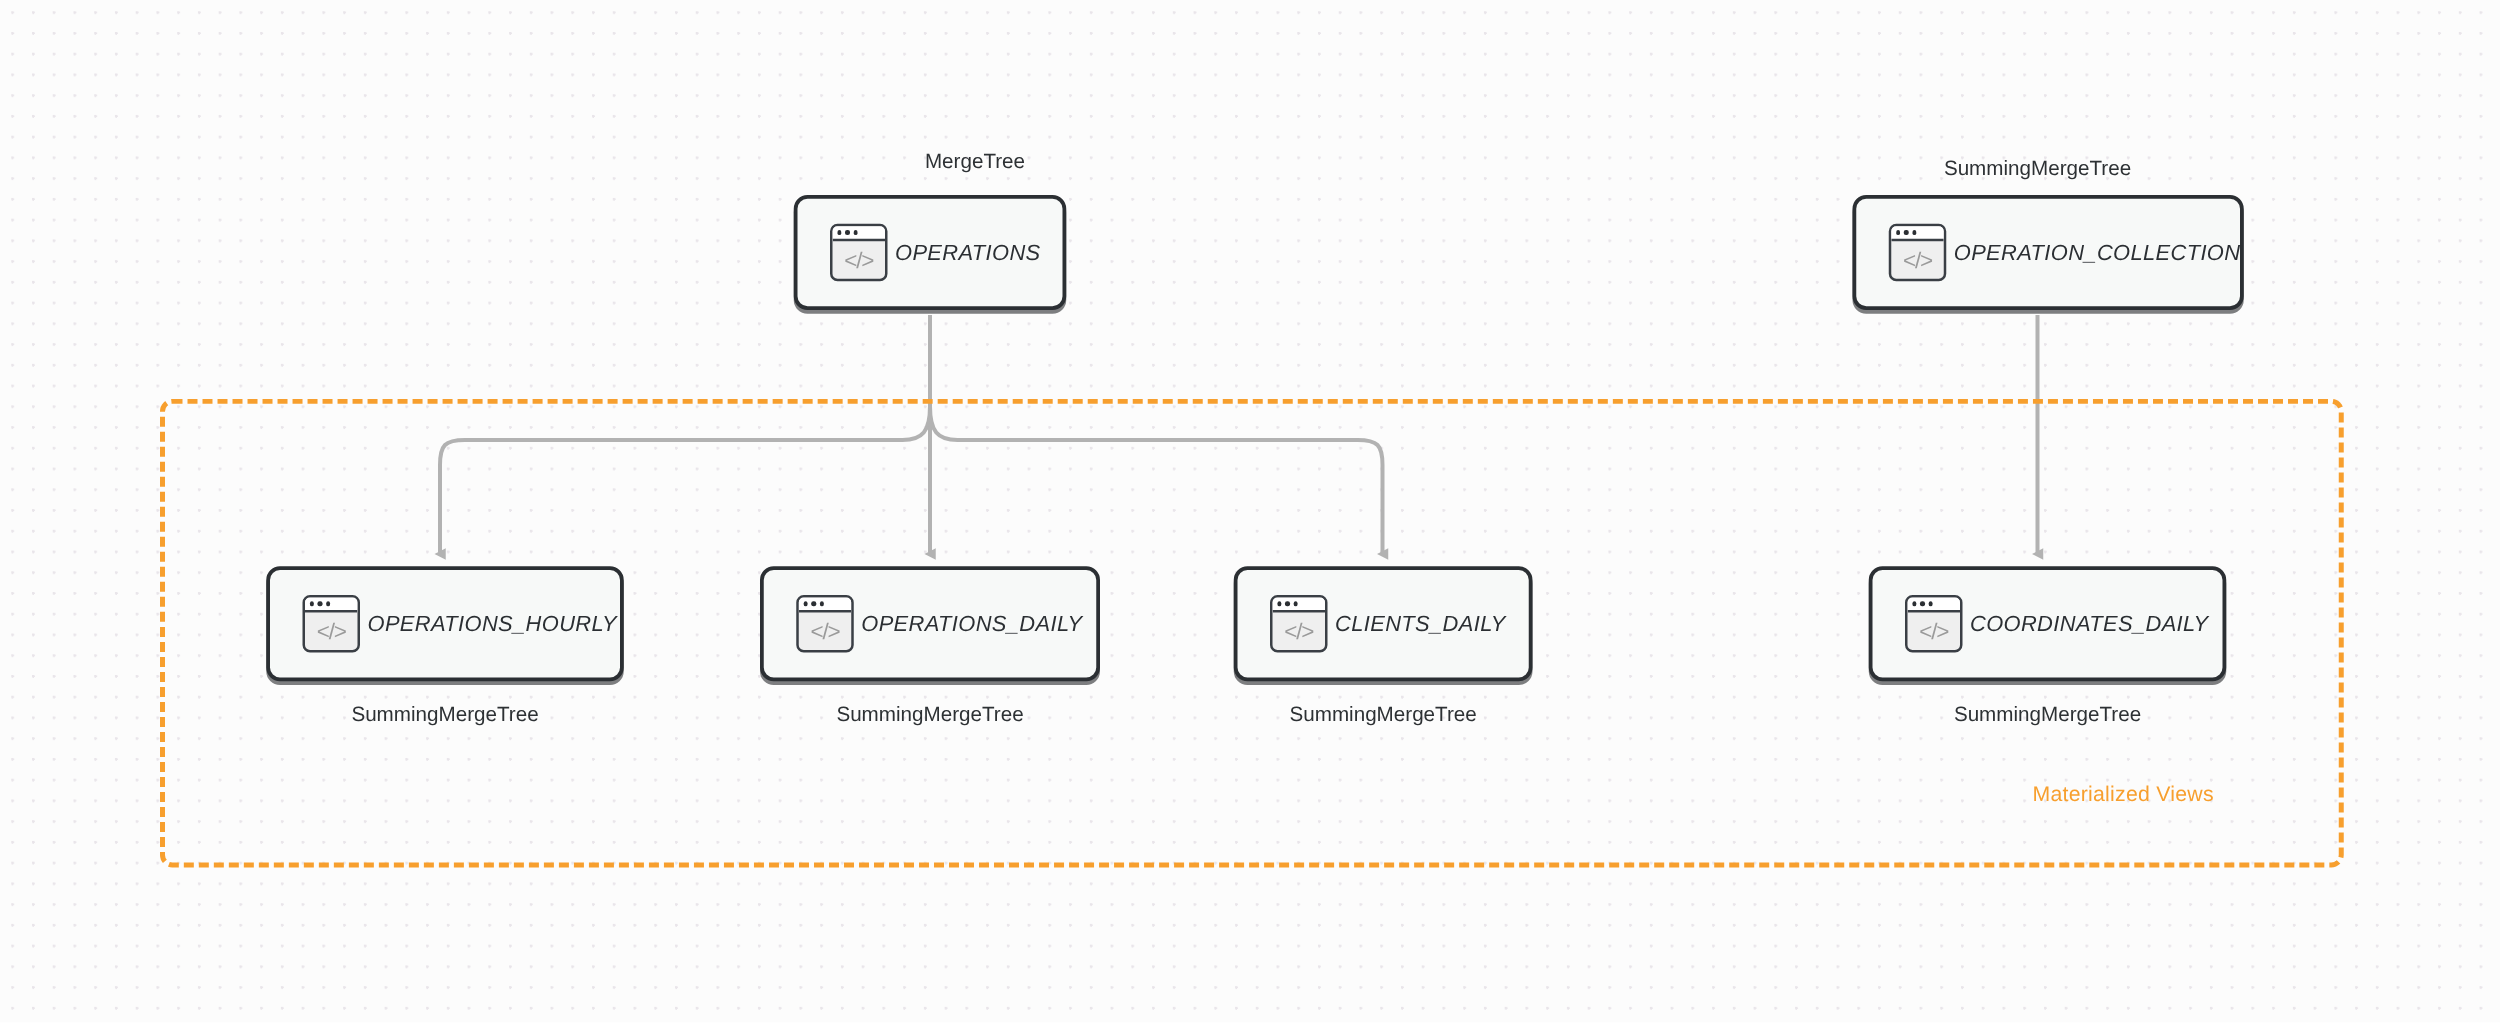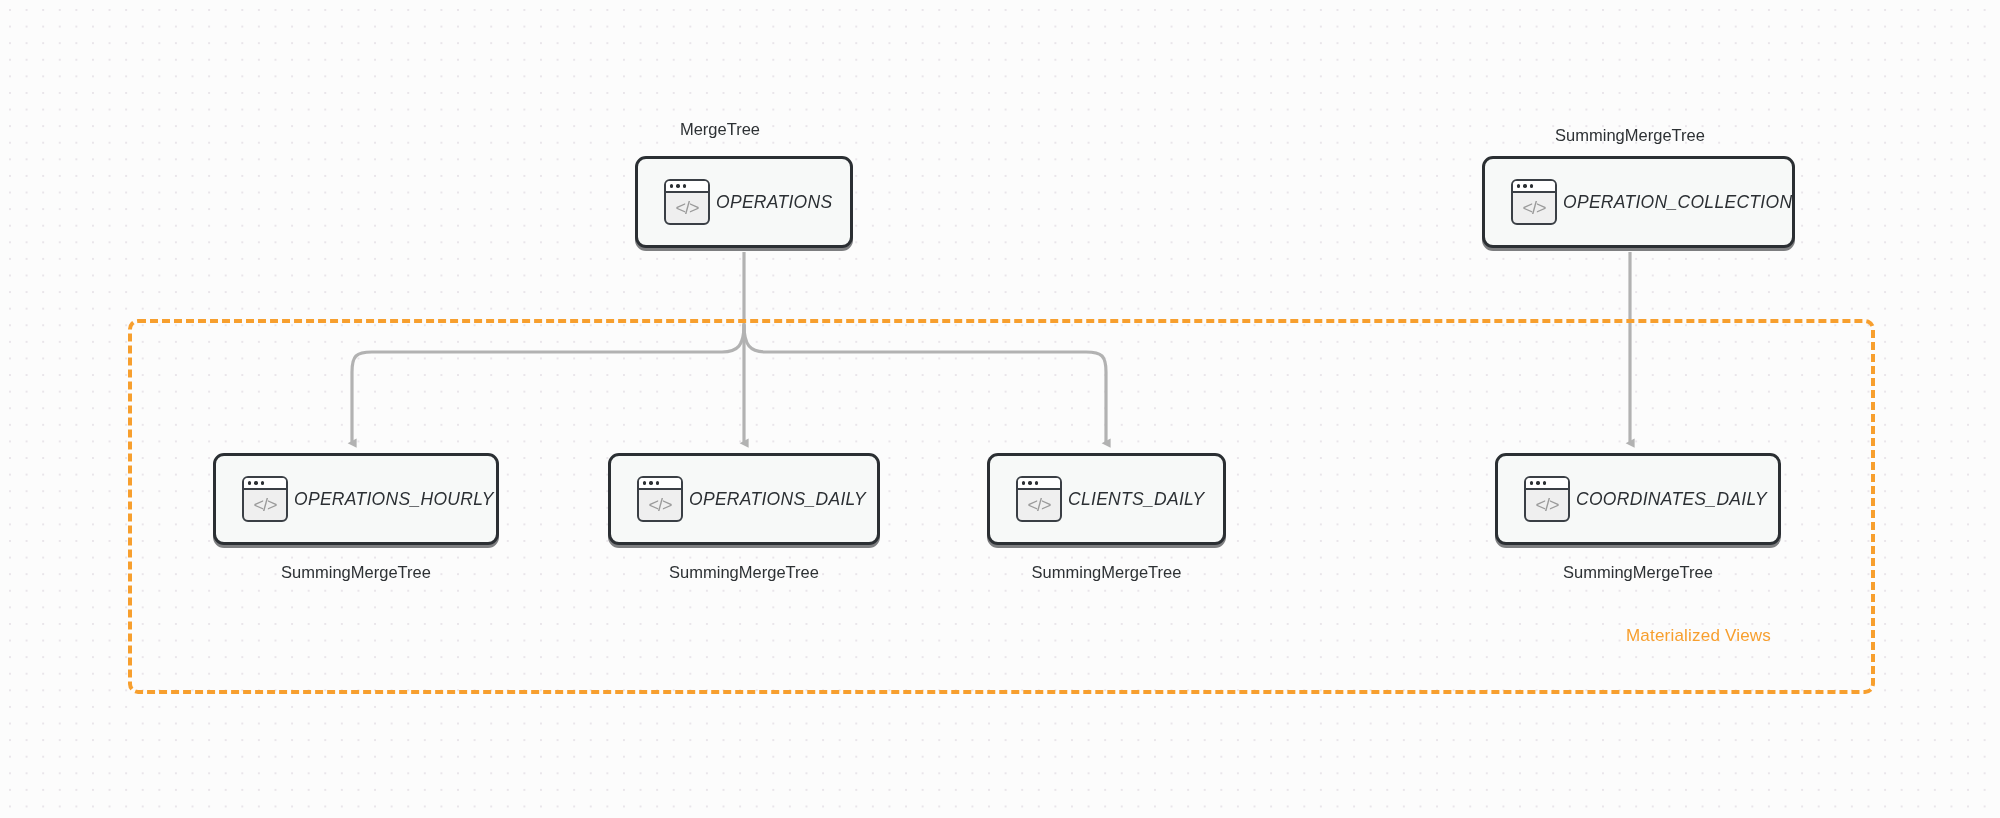--- a/index.html
+++ b/index.html
@@ -140,21 +140,21 @@
     <path d="M744,325 C744,345 738,352 722,352 L372,352 C356,352 352,356 352,372 L352,443" fill="none" stroke="#b2b2b2" stroke-width="3.2" stroke-linecap="round" marker-end="url(#arrowhead)"></path>
 
     <path d="M744,325 C744,345 750,352 766,352 L1086,352 C1102,352 1106,356 1106,372 L1106,443" fill="none" stroke="#b2b2b2" stroke-width="3.2" stroke-linecap="round" marker-end="url(#arrowhead)"></path>
 
     <path d="M1630,252 L1630,443" fill="none" stroke="#b2b2b2" stroke-width="3.2" marker-end="url(#arrowhead)"></path>
   </svg>
 
   <div class="group-frame" style="left:128px; top:319px; width:1747px; height:375px;"></div>
   <div class="group-label" style="left:1626px; top:626px;">Materialized Views</div>
 
-  <div class="engine-caption" style="left:611px; top:120px; width:218px;">MergeTree</div>
+  <div class="engine-caption" style="left:671px; top:120px; width:218px;">MergeTree</div>
   <div class="node" style="left:635px; top:156px; width:218px; height:92px;">
     <div class="node-icon">
       <div class="icon-bar">
         <span class="icon-dot"></span>
         <span class="icon-dot"></span>
         <span class="icon-dot"></span>
       </div>
       <div class="icon-code">&lt;/&gt;</div>
     </div>
     <div class="node-label">OPERATIONS</div>

